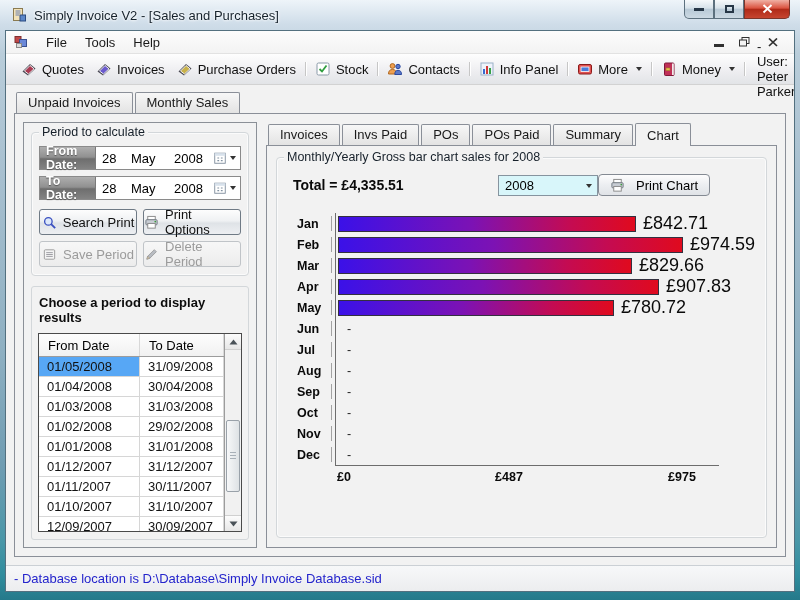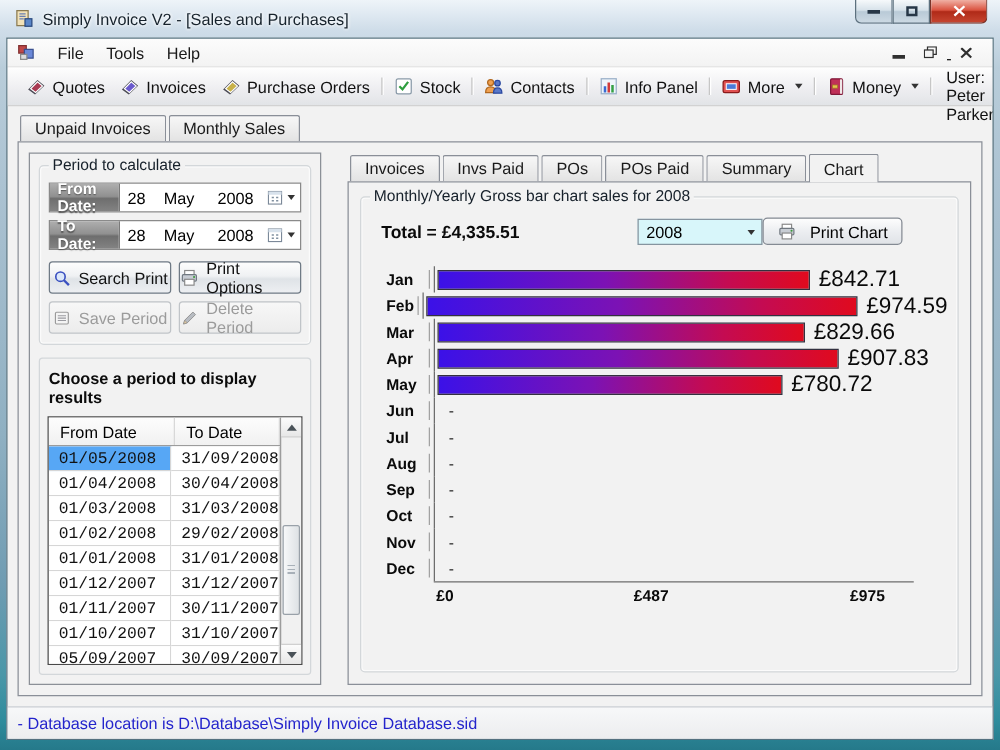--- a/index.html
+++ b/index.html
@@ -35,21 +35,21 @@
   .icon16 { width:16px; height:16px; display:inline-flex; align-items:center; justify-content:center; }
   .icon15 { width:15px; height:15px; display:inline-flex; align-items:center; justify-content:center; }
   .tri-down { width:0; height:0; border-left:3.5px solid transparent; border-right:3.5px solid transparent; border-top:4px solid #333; }
   
   .content { flex:1; min-height:0; padding:5px 8px 8px; display:flex; flex-direction:column; }
   .tabstrip { display:flex; align-items:flex-end; height:23px; position:relative; z-index:2; margin-left:2px; }
   .tab { font-size:13px; color:#1a1a1a; padding:2px 11px 3px; height:21px;
     background:linear-gradient(#f7f7f7,#e3e3e3); border:1px solid #8a8f98; border-bottom:none;
     border-radius:2px 2px 0 0; margin-right:2px; white-space:nowrap; }
   .tab.active { background:#f2f2f2; height:23px; margin-bottom:-1px; padding-top:4px; }
-  .tab-page { flex:1; min-height:0; border:1px solid #8a8f98; background:#f2f2f2; display:flex; padding:8px; gap:21px; }
+  .tab-page { flex:1; min-height:0; border:1px solid #8a8f98; background:#f2f2f2; display:flex; padding:8px; gap:9px; }
   
   .left-panel { width:234px; border:1px solid #8b9097; background:#f2f2f2; padding:9px 7px 7px; display:flex; flex-direction:column; min-height:0; }
   .groupbox { position:relative; border:1px solid #d3d7da; border-radius:4px; box-shadow:inset 0 0 0 1px #fbfbfb; }
   .gb-title { position:absolute; top:-8px; left:7px; background:#f2f2f2; padding:0 3px; font-size:12.5px; color:#16202a; }
   .period-gb { padding:13px 7px 8px; }
   .date-row { display:flex; align-items:stretch; height:24px; margin-bottom:6px; border:1px solid #8a8a8a; background:#fff; }
   .date-label { width:76px; color:#fff; font-weight:bold; font-size:12.5px; display:flex; align-items:center; padding-left:6px;
     background:linear-gradient(180deg,#aeaeae,#909090 46%,#6e6e6e 54%,#838383); border-right:1px solid #7a7a7a; text-shadow:0 1px 1px #555; }
   .date-vals { flex:1; display:flex; align-items:center; font-size:13px; padding-left:6px; }
   .dv-day { width:29px; } .dv-mon { width:43px; } .dv-year { width:38px; }
@@ -58,21 +58,21 @@
   .btn { height:26px; display:flex; align-items:center; justify-content:center; gap:6px; font-size:13px; color:#111;
     border:1px solid #6f7a85; border-radius:3px;
     background:linear-gradient(180deg,#fdfdfd,#eff1f3 45%,#dfe3e7 55%,#edeff2); }
   .btn.disabled { color:#9b9b9b; border-color:#c0c4c8; background:linear-gradient(180deg,#f7f7f7,#ececec); }
   .chooser { flex:1; min-height:0; margin-top:10px; border:1px solid #d3d7da; border-radius:3px; padding:6px 6px 7px; display:flex; flex-direction:column; }
   .chooser-title { font-weight:bold; font-size:13px; color:#0c0c0c; margin:2px 0 8px 1px; }
   .ptable { flex:1; min-height:0; border:1px solid #4a4a4a; background:#fff; position:relative; overflow:hidden; }
   .pt-head { display:flex; height:23px; margin-right:17px; border-bottom:1px solid #9c9c9c; background:linear-gradient(#fdfdfd,#f1f1f1); font-size:13px; }
   .pt-hcell { display:flex; align-items:center; padding-left:9px; border-right:1px solid #d8d8d8; }
   .c0 { width:101px; } .c1 { flex:1; }
-  .pt-body { margin-right:17px; overflow:hidden;font-family:Liberation Mono, monospace; }
+  .pt-body { margin-right:17px; overflow:hidden; }
   .pt-row { display:flex; height:20px; }
   .pt-cell { border-right:1px solid #d6d6d6; border-bottom:1px solid #d6d6d6; font-size:13px; display:flex; align-items:center; padding-left:8px; background:#fff; color:#111; }
   .pt-cell.selected { background:#57a7f5; }
   .pt-scroll { position:absolute; top:0; right:0; bottom:0; width:17px; border-left:1px solid #9c9c9c; background:#f1f1f1; }
   .scroll-btn { height:16px; display:flex; align-items:center; justify-content:center;
     background:linear-gradient(#fcfcfc,#e7e7e7); border-bottom:1px solid #d0d0d0; }
   .scroll-btn.down { position:absolute; bottom:0; left:0; right:0; border-top:1px solid #d0d0d0; border-bottom:none; }
   .scroll-thumb { position:absolute; left:1px; right:1px; top:86px; height:72px; border:1px solid #99a1a9; border-radius:2px;
     background:linear-gradient(90deg,#f7f8f9,#dee2e5); }
   .scroll-thumb::after { content:""; position:absolute; left:3px; right:3px; top:50%; height:8px; transform:translateY(-50%);
@@ -384,21 +384,21 @@
                   </div>
                   <div class="pt-row">
                     <div class="pt-cell c0">01/11/2007</div>
                     <div class="pt-cell c1">30/11/2007</div>
                   </div>
                   <div class="pt-row">
                     <div class="pt-cell c0">01/10/2007</div>
                     <div class="pt-cell c1">31/10/2007</div>
                   </div>
                   <div class="pt-row">
-                    <div class="pt-cell c0">05/09/2007</div>
+                    <div class="pt-cell c0">12/09/2007</div>
                     <div class="pt-cell c1">30/09/2007</div>
                   </div>
                 </div>
               <div class="pt-scroll">
                 <div class="scroll-btn">
                     <span class="icon15">
                       <svg width="9" height="6" viewBox="0 0 9 6">
                         <path d="M4.5 0.5 L8.5 5.5 H0.5 Z" fill="#4a5258"></path>
                       </svg>
                     </span>

